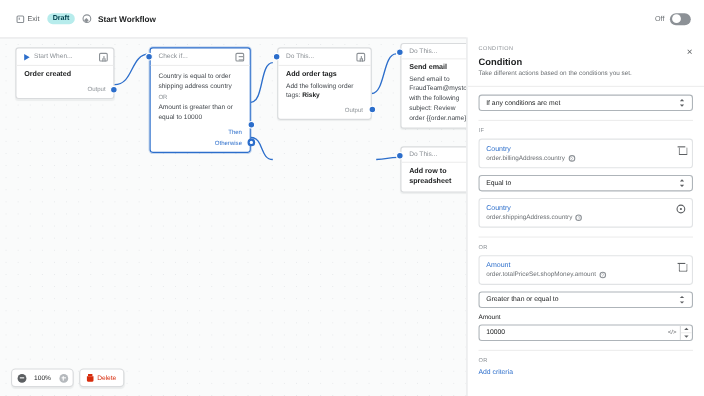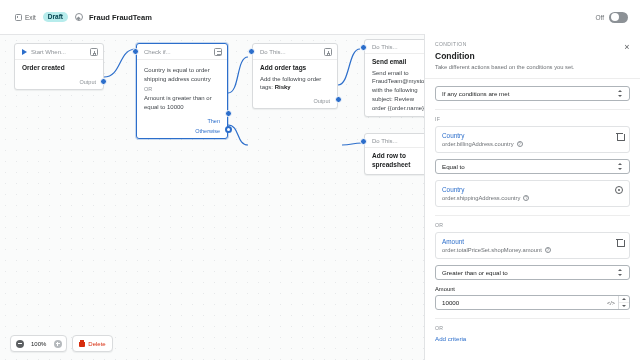--- a/index.html
+++ b/index.html
@@ -234,21 +234,21 @@
 <div id="app">
 
   <div class="topbar">
     <div class="topbar-left">
       <div class="exit-btn">
         <span class="icon-sq"></span>
         <span>Exit</span>
       </div>
       <span class="badge-draft">Draft</span>
       <span class="status-dot-icon"></span>
-      <span class="wf-title">Fraud FraudTeam</span>
+      <span class="wf-title">Start Workflow</span>
     </div>
     <div class="topbar-right">
       <span class="off-label">Off</span>
       <div class="toggle">
         <span class="knob"></span>
       </div>
     </div>
   </div>
 
   <div class="canvas">

